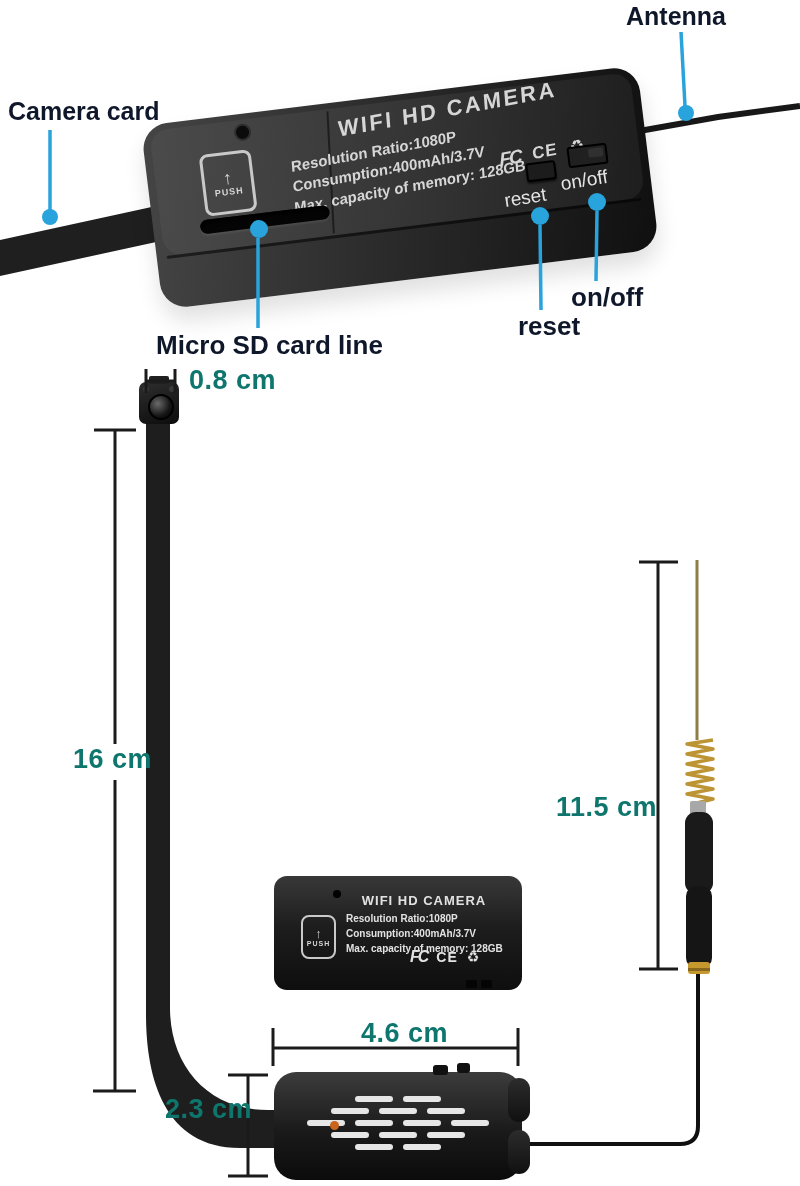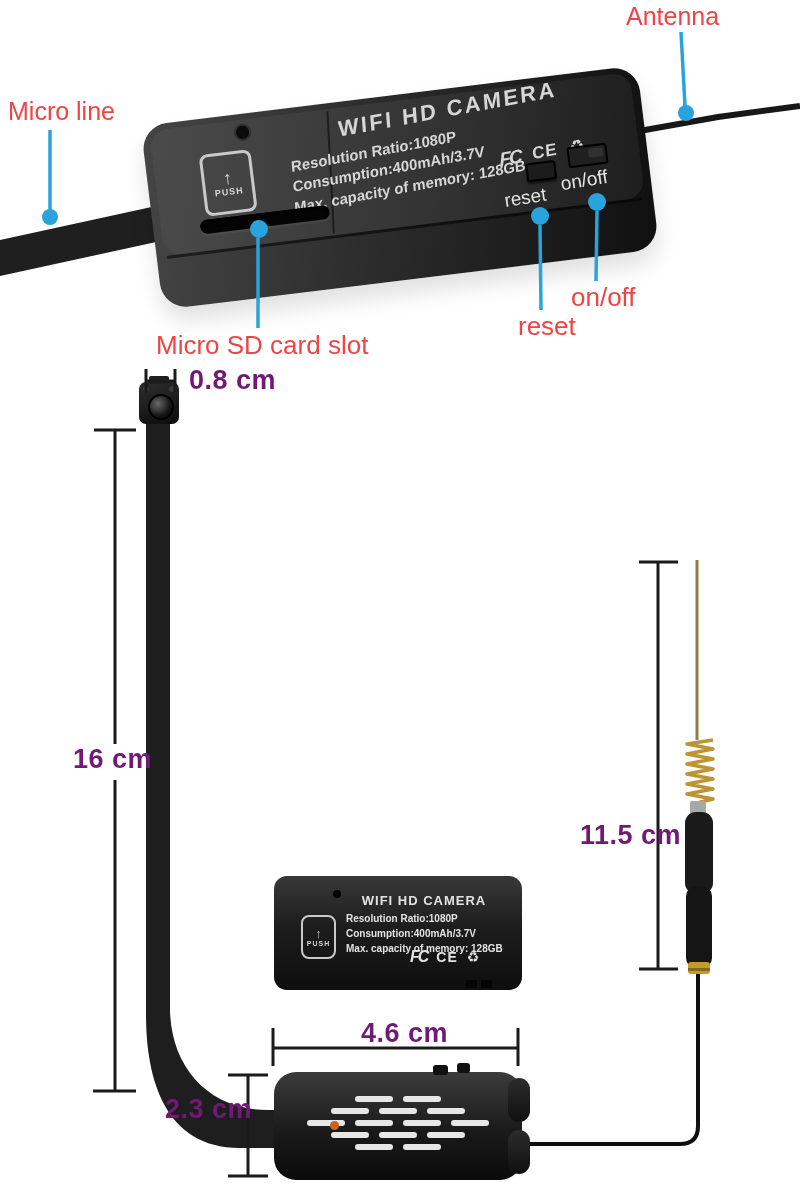--- a/index.html
+++ b/index.html
@@ -1,20 +1,20 @@
 <!DOCTYPE html>
 <html><head>
 <meta charset="utf-8">
 <style>
   html,body{margin:0;padding:0;background:#fff;}
   .stage{position:relative;width:800px;height:1186px;background:#ffffff;overflow:hidden;
          font-family:"Liberation Sans",sans-serif;}
   svg{position:absolute;left:0;top:0;pointer-events:none;}
-  .lbl{position:absolute;color:#ef4444;font-size:25px;white-space:nowrap;}
-  .dim{position:absolute;color:#701a75;font-size:27px;font-weight:bold;white-space:nowrap;letter-spacing:.5px;}
+  .lbl{position:absolute;color:#0f172a;font-size:25px;white-space:nowrap;font-weight:bold;}
+  .dim{position:absolute;color:#0f766e;font-size:27px;font-weight:bold;white-space:nowrap;letter-spacing:.5px;}
 
   
   .top-device{position:absolute;left:150px;top:95px;width:500px;height:185px;
     transform:rotate(-7deg);border-radius:26px;
     background:linear-gradient(100deg,#454545 0%,#2c2c2c 45%,#101010 100%);
     box-shadow:0 14px 22px rgba(0,0,0,.12);}
   .top-plate{position:absolute;left:8px;top:6px;width:484px;height:126px;border-radius:18px;
     background:linear-gradient(100deg,#4b4b4b 0%,#343434 55%,#1e1e1e 100%);}
   .plate-seam{position:absolute;left:182px;top:8px;width:2px;height:122px;background:rgba(0,0,0,.5);transform:rotate(4deg);}
   .face-seam{position:absolute;left:10px;top:132px;width:478px;height:3px;background:rgba(0,0,0,.55);border-radius:2px;}
@@ -230,24 +230,24 @@
       <line x1="518" y1="1028" x2="518" y2="1066"></line>
       <line x1="273" y1="1048" x2="518" y2="1048"></line>
 
       <line x1="228" y1="1075" x2="268" y2="1075"></line>
       <line x1="248" y1="1075" x2="248" y2="1176"></line>
       <line x1="228" y1="1176" x2="268" y2="1176"></line>
     </g>
   </svg>
 
   <div class="lbl" style="left:626px;top:2px;">Antenna</div>
-  <div class="lbl" style="left:8px;top:97px;">Micro line</div>
-  <div class="lbl" style="left:156px;top:330px;font-size:26px;">Micro SD card slot</div>
+  <div class="lbl" style="left:8px;top:97px;">Camera card</div>
+  <div class="lbl" style="left:156px;top:330px;font-size:26px;">Micro SD card line</div>
   <div class="lbl" style="left:518px;top:311px;font-size:26px;">reset</div>
   <div class="lbl" style="left:571px;top:282px;font-size:26px;">on/off</div>
 
   <div class="dim" style="left:189px;top:365px;">0.8 cm</div>
   <div class="dim" style="left:73px;top:744px;">16 cm</div>
-  <div class="dim" style="left:580px;top:792px;margin-top:28px;">11.5 cm</div>
+  <div class="dim" style="left:556px;top:792px;">11.5 cm</div>
   <div class="dim" style="left:361px;top:1018px;">4.6 cm</div>
   <div class="dim" style="left:165px;top:1094px;">2.3 cm</div>
 
 </div>
 
 </body></html>

